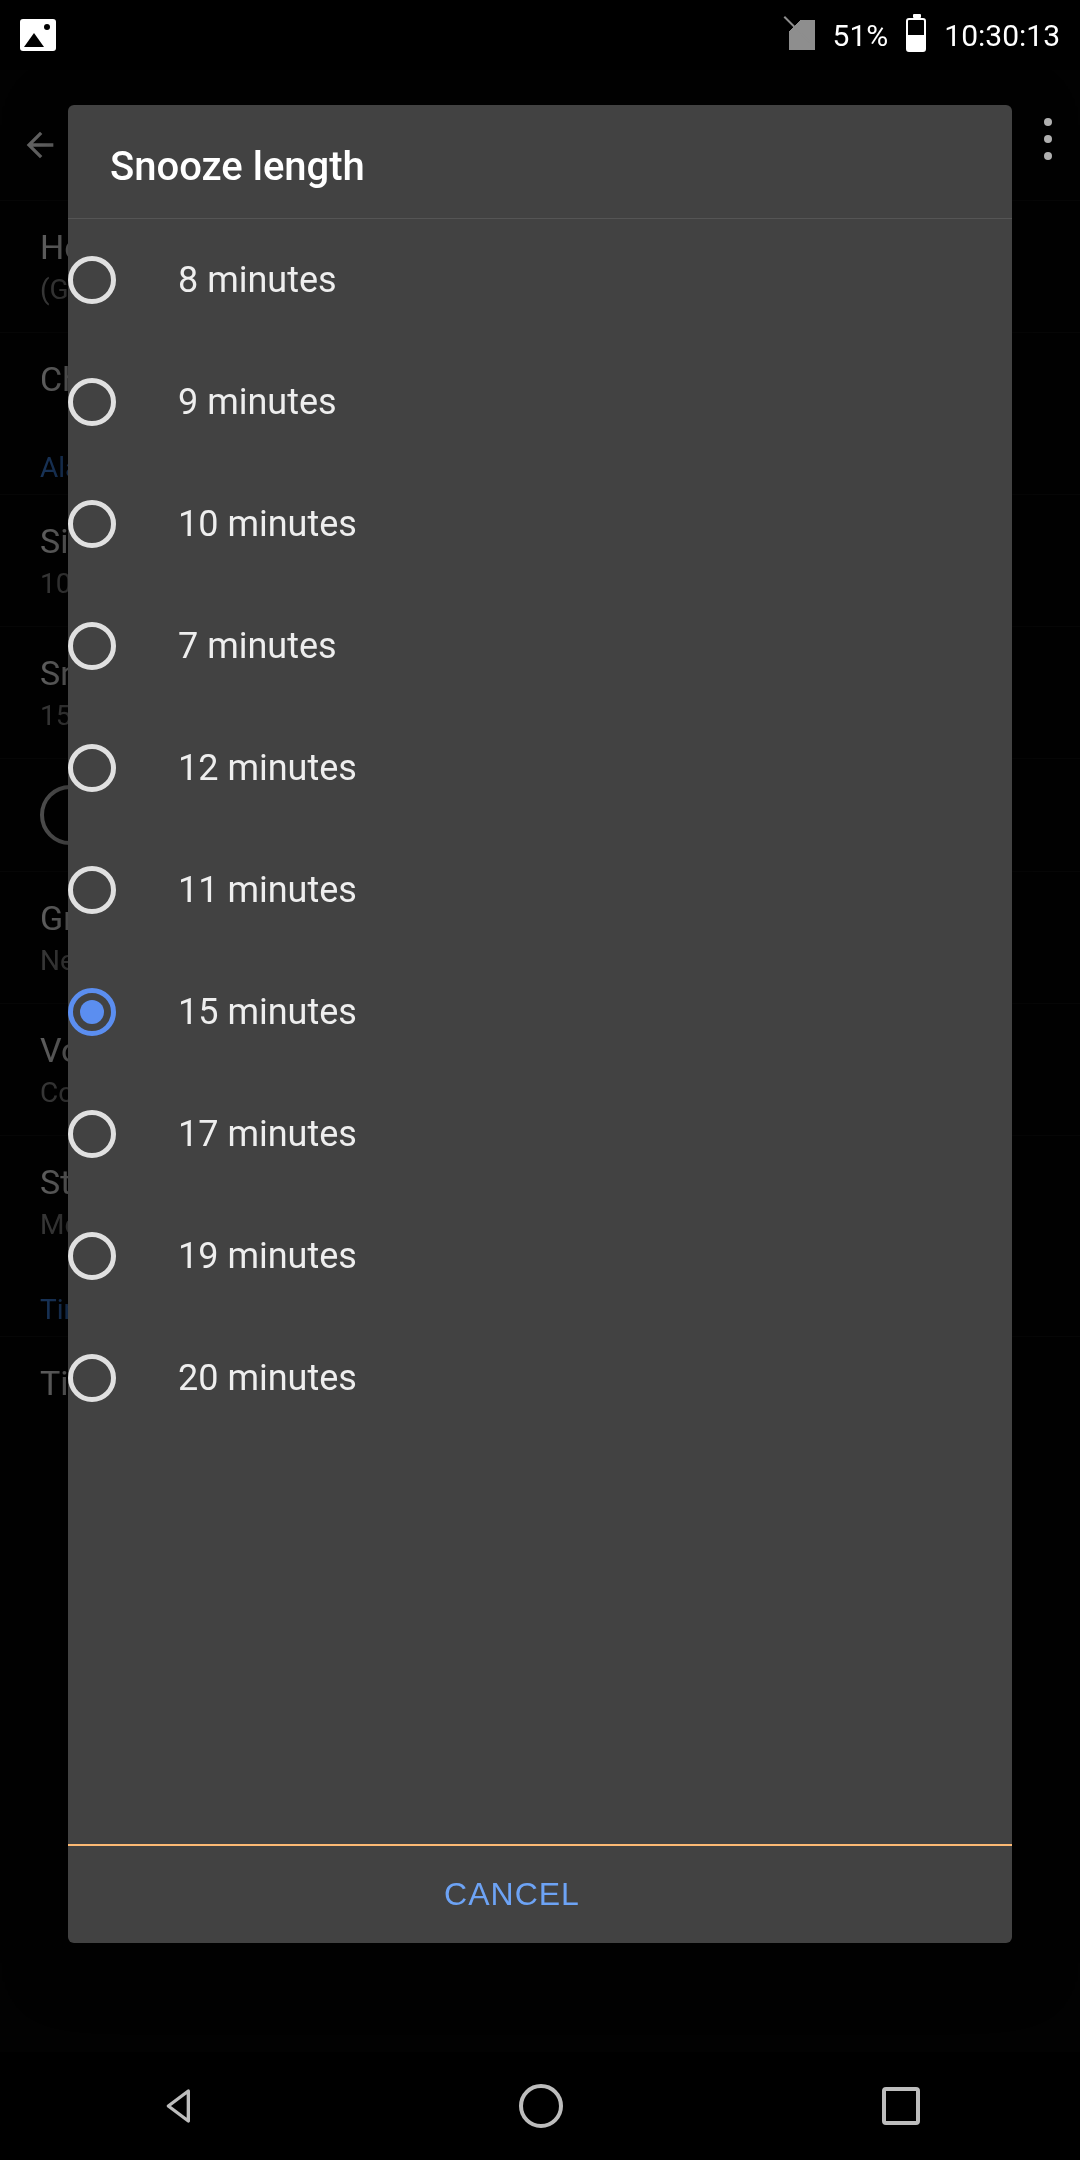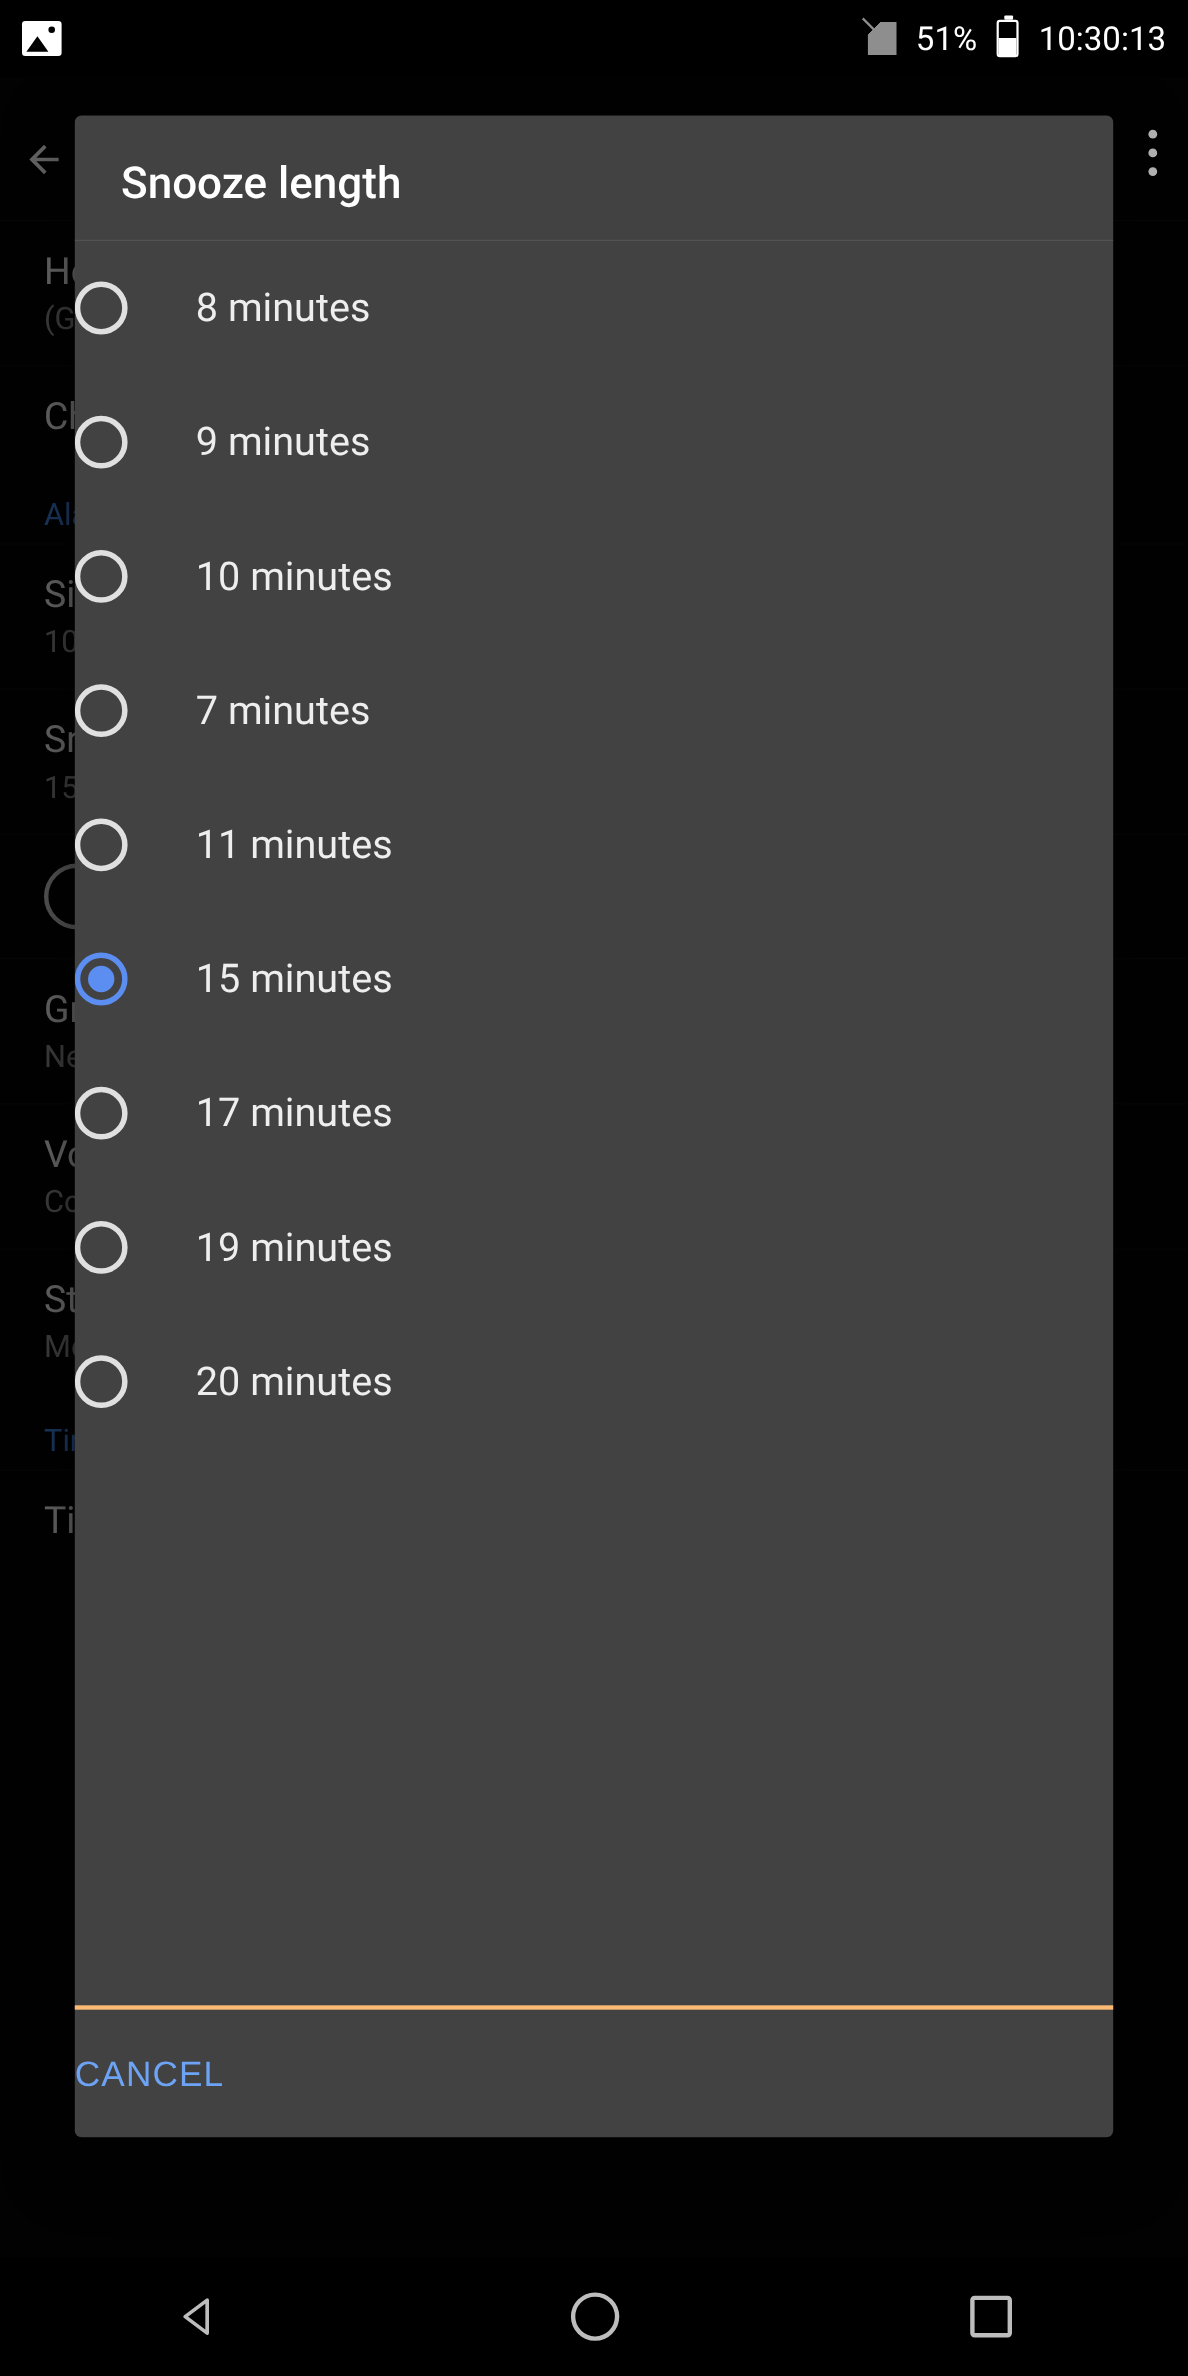--- a/index.html
+++ b/index.html
@@ -139,25 +139,25 @@
     content:"";
     position:absolute; top:50%; left:50%; width:24px; height:24px;
     background:#5b8ef0; border-radius:50%;
     transform: translate(-50%,-50%);
   }
   .radio-label {
     font-size: 36px;
     color: #eeeeee;
   }
   .dialog-actions {
-    border-top: 4px solid #fdba74;
-    height: 120px;
+    border-top: 2px solid #fdba74;
+    height: 99px;
     display:flex;
     align-items:center;
-    justify-content:flex-start;
+    justify-content:center;
     padding-right: 56px;
   }
   .cancel-btn {
     font-size: 32px;
     font-weight: 500;
     letter-spacing: 1px;
     color: #6da3f5;
     background: none;
     border: none;
   }
@@ -284,20 +284,24 @@
       <div class="radio-row">
         <div class="radio"></div>
         <div class="radio-label">10 minutes</div>
       </div>
       <div class="radio-row">
         <div class="radio"></div>
         <div class="radio-label">7 minutes</div>
       </div>
       <div class="radio-row">
         <div class="radio"></div>
+        <div class="radio-label">12 minutes</div>
+      </div>
+      <div class="radio-row">
+        <div class="radio"></div>
         <div class="radio-label">11 minutes</div>
       </div>
       <div class="radio-row">
         <div class="radio checked"></div>
         <div class="radio-label">15 minutes</div>
       </div>
       <div class="radio-row">
         <div class="radio"></div>
         <div class="radio-label">17 minutes</div>
       </div>

